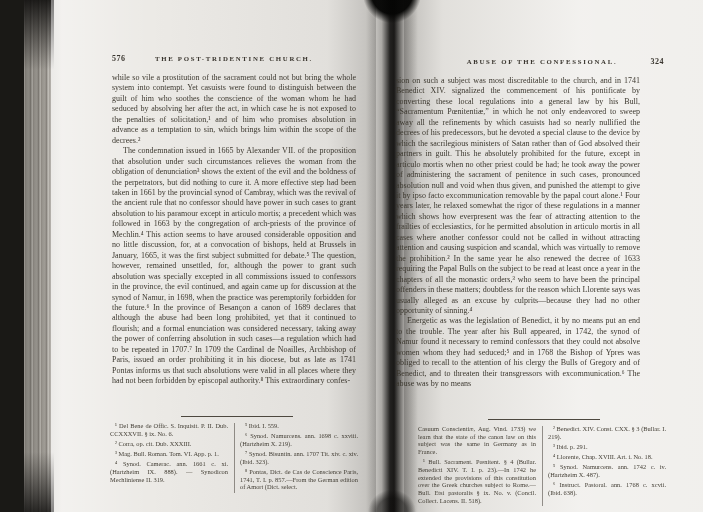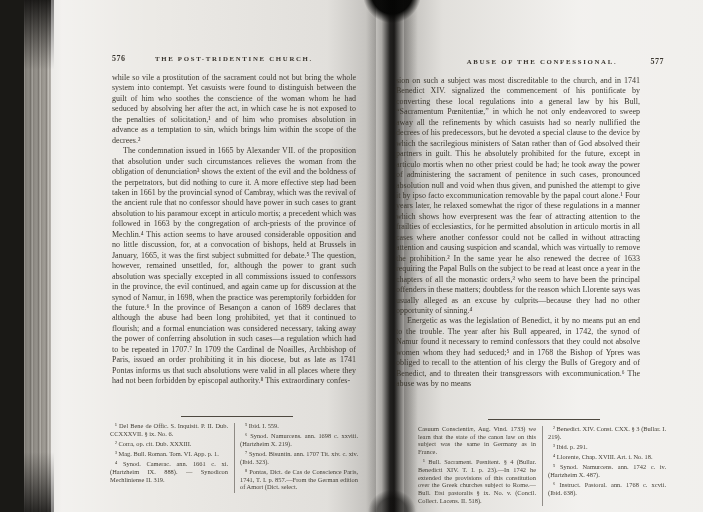--- a/index.html
+++ b/index.html
@@ -134,21 +134,21 @@
       <p class="fn">⁵ Ibid. I. 559.</p>
       <p class="fn">⁶ Synod. Namurcens. ann. 1698 c. xxviii. (Hartzheim X. 219).</p>
       <p class="fn">⁷ Synod. Bisuntin. ann. 1707 Tit. xiv. c. xiv. (Ibid. 323).</p>
       <p class="fn">⁸ Pontas, Dict. de Cas de Conscience Paris, 1741, T. I. p. 857.—From the German edition of Amort (Dict. select.</p>
     </div>
   </div>
 
   <div class="header-row right">
     <span class="spacer40"></span>
     <span class="running-title">ABUSE OF THE CONFESSIONAL.</span>
-    <span class="pagenum">577</span>
+    <span class="pagenum">324</span>
   </div>
 
   <div class="page-body right">
     <p>sion on such a subject was most discreditable to the church, and in 1741 Benedict XIV. signalized the commencement of his pontificate by converting these local regulations into a general law by his Bull, “Sacramentum Pœnitentiæ,” in which he not only endeavored to sweep away all the refinements by which casuists had so nearly nullified the decrees of his predecessors, but he devoted a special clause to the device by which the sacrilegious ministers of Satan rather than of God absolved their partners in guilt.  This he absolutely prohibited for the future, except in articulo mortis when no other priest could be had; he took away the power of administering the sacrament of penitence in such cases, pronounced absolution null and void when thus given, and punished the attempt to give it by ipso facto excommunication removable by the papal court alone.¹  Four years later, he relaxed somewhat the rigor of these regulations in a manner which shows how everpresent was the fear of attracting attention to the frailties of ecclesiastics, for he permitted absolution in articulo mortis in all cases where another confessor could not be called in without attracting attention and causing suspicion and scandal, which was virtually to remove the prohibition.²  In the same year he also renewed the decree of 1633 requiring the Papal Bulls on the subject to be read at least once a year in the chapters of all the monastic orders,³ who seem to have been the principal offenders in these matters; doubtless for the reason which Llorente says was usually alleged as an excuse by culprits—because they had no other opportunity of sinning.⁴</p>
     <p class="ind">Energetic as was the legislation of Benedict, it by no means put an end to the trouble.  The year after his Bull appeared, in 1742, the synod of Namur found it necessary to remind confessors that they could not absolve women whom they had seduced;⁵ and in 1768 the Bishop of Ypres was obliged to recall to the attention of his clergy the Bulls of Gregory and of Benedict, and to threaten their transgressors with excommunication.⁶  The abuse was by no means</p>
   </div>
 
   <div class="fn-rule right"></div>
 
   <div class="fn-cols right">

